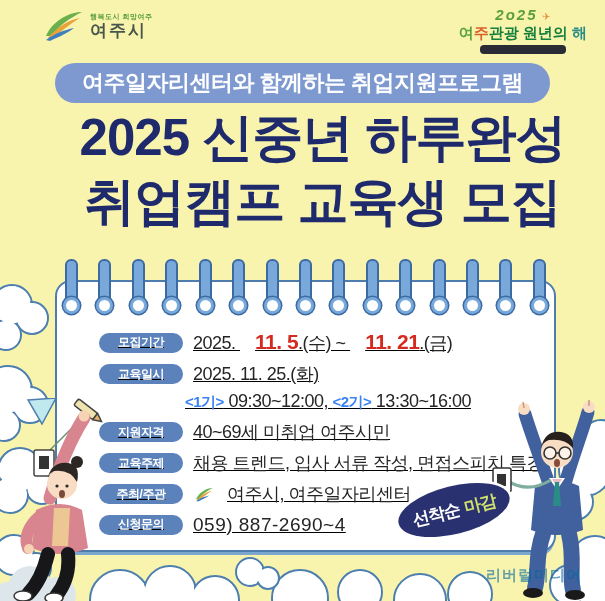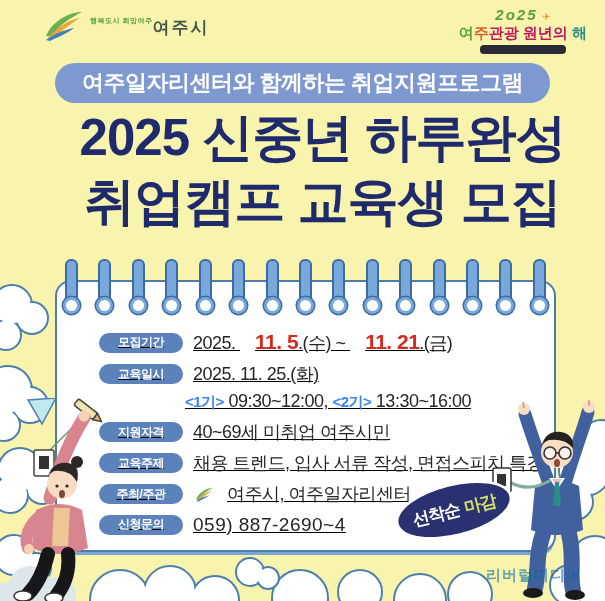--- a/index.html
+++ b/index.html
@@ -5,30 +5,30 @@
   html,body{margin:0;padding:0;}
   .poster{
     position:relative;
     width:605px;height:601px;
     background:var(--bg_yellow,#f8f4ae);
     overflow:hidden;
     font-family:"Liberation Sans", sans-serif;
   }
   
   .city-logo{position:absolute;left:42px;top:10px;display:flex;align-items:center;gap:6px;}
-  .city-logo .txt{display:flex;flex-direction:row;line-height:1;}
+  .city-logo .txt{display:flex;flex-direction:column;line-height:1;}
   .city-tagline{font-size:7px;color:#5a9e3e;font-weight:bold;letter-spacing:.5px;}
   .city-name{font-size:17px;font-weight:bold;color:#47564b;letter-spacing:2px;margin-top:2px;}
   .year-logo{position:absolute;right:18px;top:6px;text-align:center;line-height:1.15;}
   .year-num{font-size:15px;font-weight:900;color:#5aa03c;letter-spacing:2px;font-style:italic;}
   .plane{font-size:10px;color:#e8893a;}
   .year-line{font-size:15px;font-weight:900;}
   .yl-city{color:#5aa03c;}
   .yl-city2{color:#d95f2b;}
-  .yl-main{color:#be185d;}
+  .yl-main{color:#15803d;}
   .yl-hae{color:#2a8c86;}
   .year-badge{margin:3px auto 0;width:86px;height:9px;background:#2b2b35;border-radius:4px;}
   
   .subtitle-pill{
     position:absolute;left:55px;top:63px;width:495px;height:40px;
     background:#7d99cf;border-radius:22px;
     display:flex;align-items:center;justify-content:center;
     color:#fff;font-size:22px;font-weight:900;letter-spacing:-.5px;
   }
   

